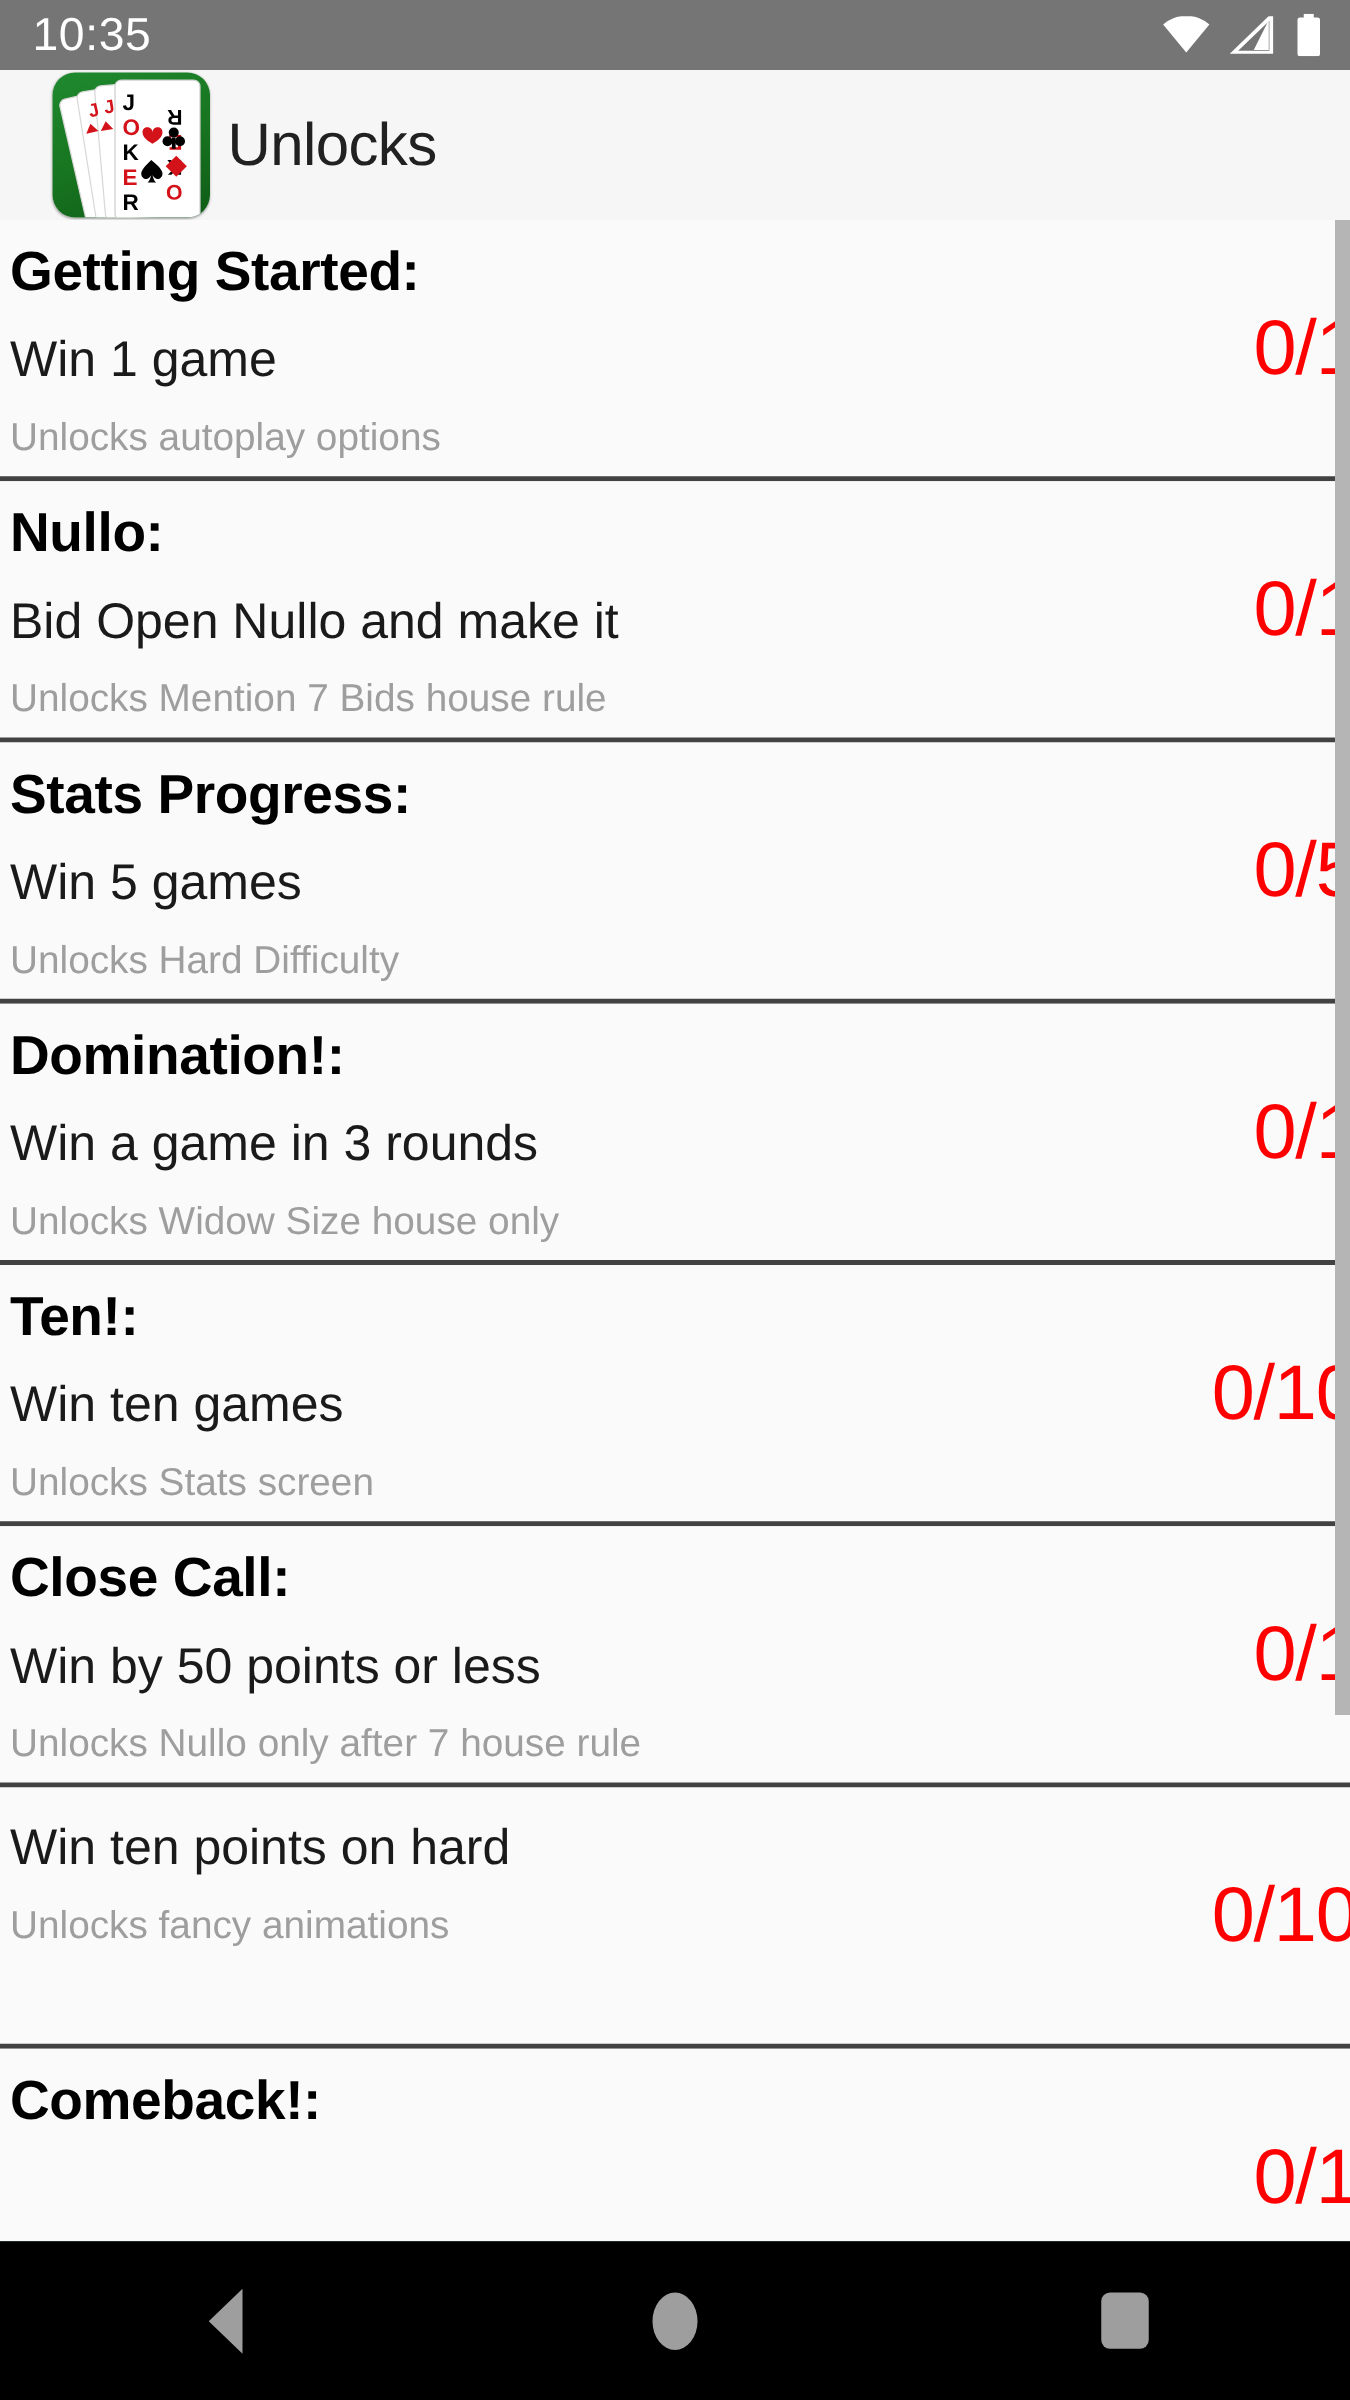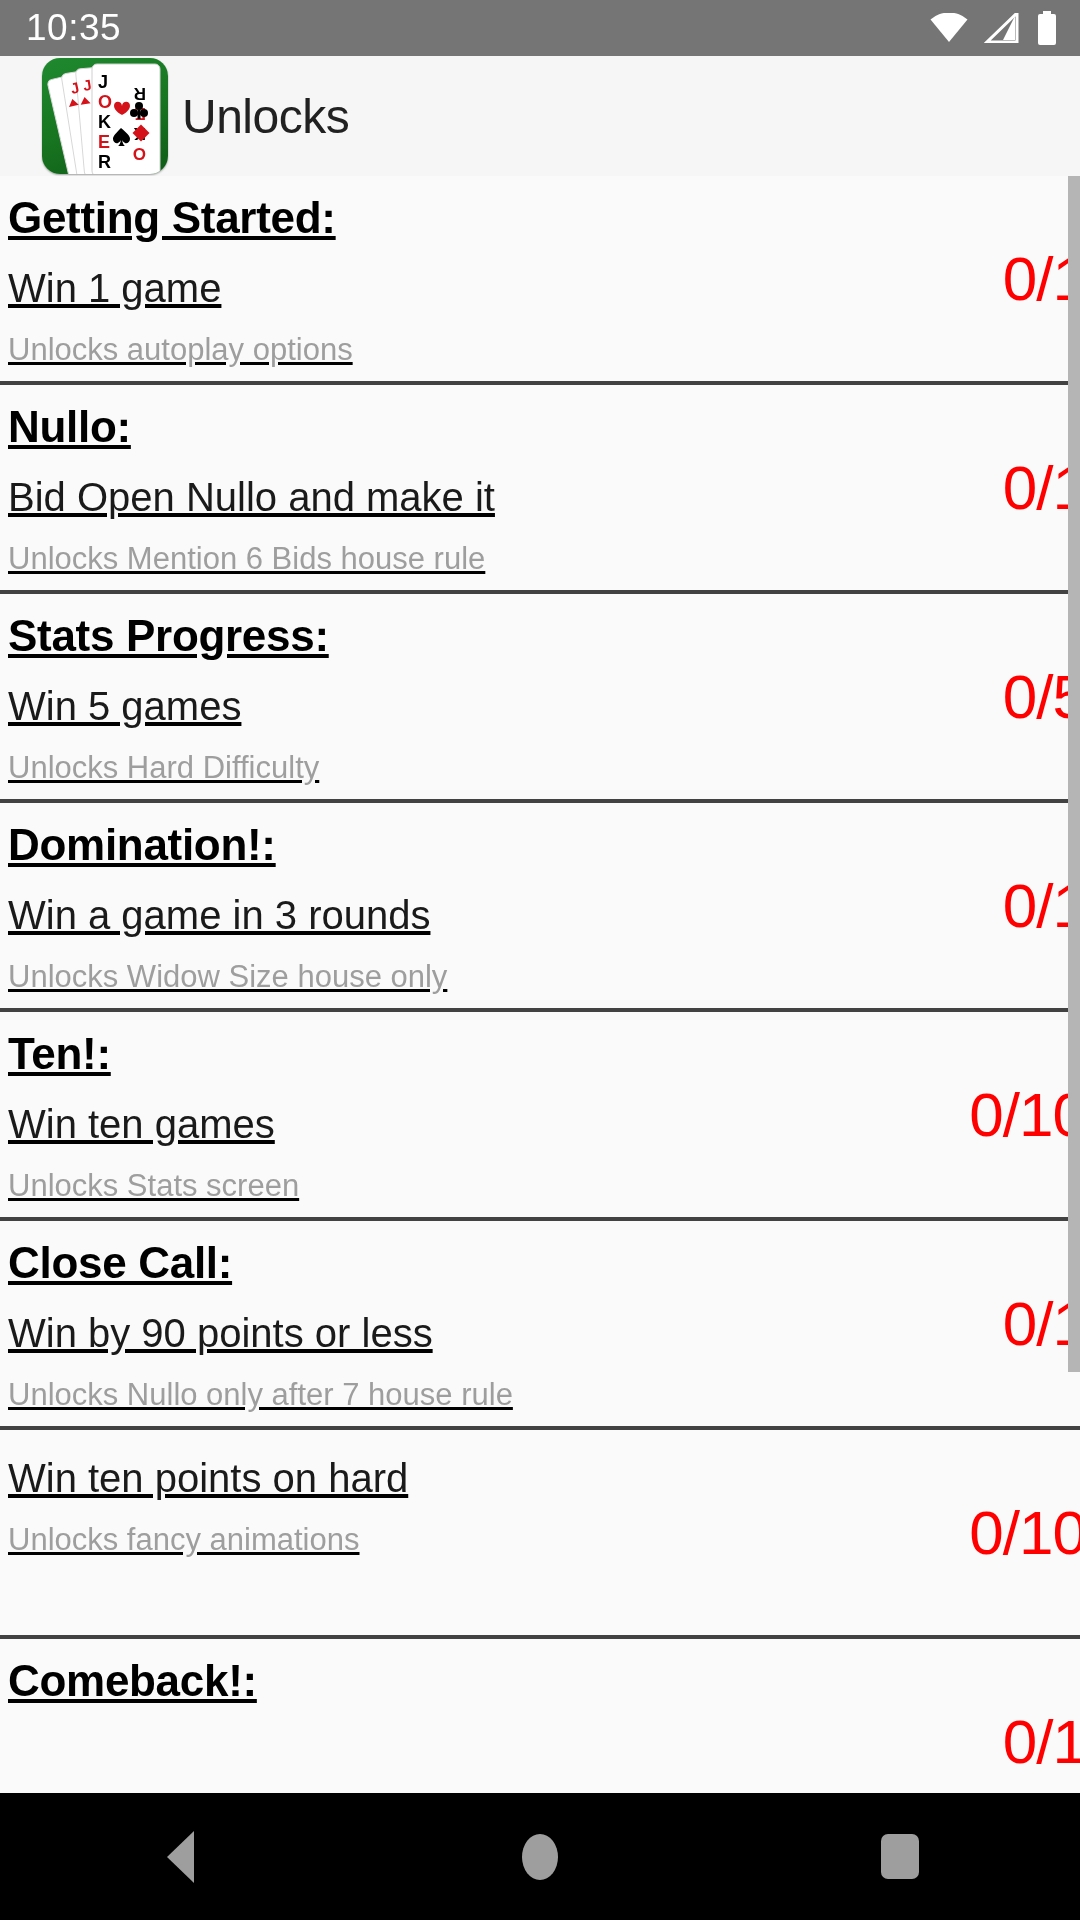--- a/index.html
+++ b/index.html
@@ -98,21 +98,20 @@
     box-sizing: border-box;
     border-bottom: 4px solid #424242;
     background: #fafafa;
     overflow: hidden;
   }
   .row-text {
     position: absolute;
     left: 8px;
     top: 0;
     right: 184px;
-    text-decoration: underline;
   }
   .row-title {
     font-size: 44px;
     font-weight: bold;
     color: #000000;
     line-height: 1;
     padding-top: 20px;
     white-space: nowrap;
     letter-spacing: -0.3px;
   }
@@ -275,21 +274,21 @@
         <div class="row-goal">Win 1 game</div>
         <div class="row-reward">Unlocks autoplay options</div>
       </div>
       <div class="row-progress">0/1</div>
     </div>
 
     <div class="unlock-row">
       <div class="row-text">
         <div class="row-title">Nullo:</div>
         <div class="row-goal">Bid Open Nullo and make it</div>
-        <div class="row-reward">Unlocks Mention 6 Bids house rule</div>
+        <div class="row-reward">Unlocks Mention 7 Bids house rule</div>
       </div>
       <div class="row-progress">0/1</div>
     </div>
 
     <div class="unlock-row">
       <div class="row-text">
         <div class="row-title">Stats Progress:</div>
         <div class="row-goal">Win 5 games</div>
         <div class="row-reward">Unlocks Hard Difficulty</div>
       </div>
@@ -310,21 +309,21 @@
         <div class="row-title">Ten!:</div>
         <div class="row-goal">Win ten games</div>
         <div class="row-reward">Unlocks Stats screen</div>
       </div>
       <div class="row-progress">0/10</div>
     </div>
 
     <div class="unlock-row">
       <div class="row-text">
         <div class="row-title">Close Call:</div>
-        <div class="row-goal">Win by 90 points or less</div>
+        <div class="row-goal">Win by 50 points or less</div>
         <div class="row-reward">Unlocks Nullo only after 7 house rule</div>
       </div>
       <div class="row-progress">0/1</div>
     </div>
 
     <div class="unlock-row">
       <div class="row-text">
         <div class="row-goal">Win ten points on hard</div>
         <div class="row-reward">Unlocks fancy animations</div>
       </div>

